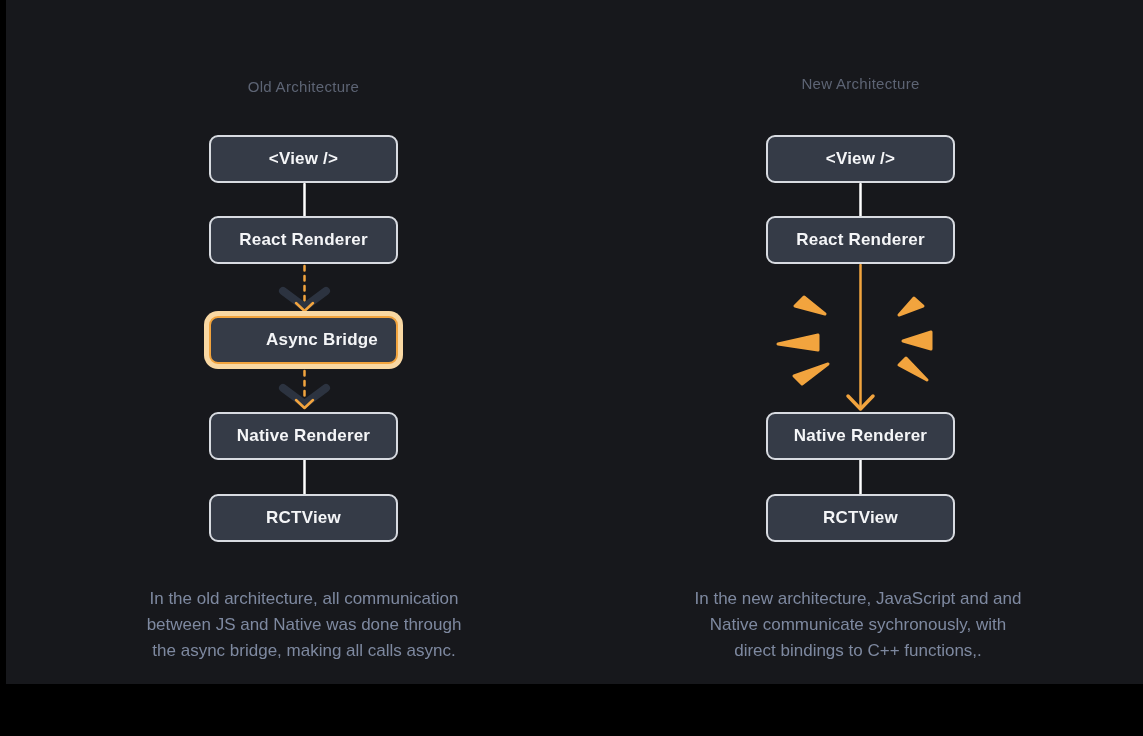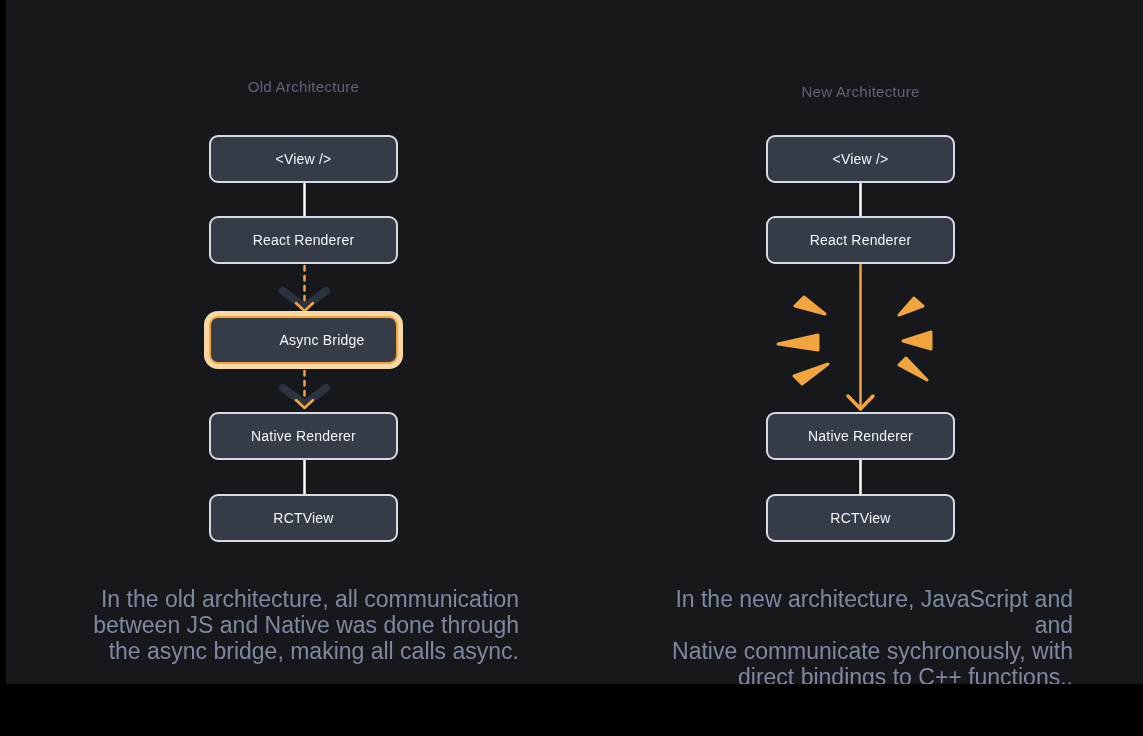--- a/index.html
+++ b/index.html
@@ -36,54 +36,55 @@
   }
   .node{
     position:absolute;
     width:189px;height:48px;
     box-sizing:border-box;
     background:var(--node-fill,#353b47);
     border:2px solid var(--node-border,#d8dbe1);
     border-radius:9px;
     display:flex;align-items:center;justify-content:center;
     color:var(--node-text,#f4f5f7);
-    font-size:14px;
+    font-size:17px;
     letter-spacing:.2px;
     z-index:2;
+    font-weight:bold;
   }
   .node.highlight{
     border:2.5px solid var(--accent-orange,#f2a43e);
     box-shadow:0 0 0 5px var(--accent-glow,#f9d8a3);
     padding-left:37px;
   }
   .caption{
     position:absolute;
     width:430px;
-    text-align:right;
+    text-align:center;
     white-space:pre-line;
-    font-size:23px;
+    font-size:17px;
     line-height:26px;
     color:var(--caption-text,#7e89a0);
   }
   svg.overlay{
     position:absolute;inset:0;
     z-index:1;
     pointer-events:none;
   }
   .wline{stroke:var(--connector-white,#fff);stroke-width:2.5;stroke-linecap:round;}
   .oline{stroke:var(--accent-orange,#f2a43e);stroke-width:2.5;stroke-linecap:round;}
   .dline{stroke:var(--accent-orange,#f2a43e);stroke-width:2.5;stroke-linecap:round;stroke-dasharray:4.5 5.5;}
   .dchev{stroke:var(--chevron-dark,#2c3340);stroke-width:8;stroke-linecap:round;stroke-linejoin:round;fill:none;}
   .ochev{stroke:var(--accent-orange,#f2a43e);stroke-width:2.5;stroke-linecap:round;stroke-linejoin:round;fill:none;}
   .ochev2{stroke:var(--accent-orange,#f2a43e);stroke-width:3.5;stroke-linecap:round;stroke-linejoin:round;fill:none;}
   .spark{fill:var(--accent-orange,#f2a43e);stroke:var(--accent-orange,#f2a43e);stroke-width:3;stroke-linejoin:round;}
 
   
   #title-old{left:203px;top:78px;}
-  #title-new{left:760px;top:83px;}
+  #title-new{left:760px;top:75px;}
   #old-view{left:203px;top:135px;}
   #old-react{left:203px;top:216px;}
   #old-bridge{left:203px;top:316px;}
   #old-native{left:203px;top:412px;}
   #old-rct{left:203px;top:494px;}
   #new-view{left:760px;top:135px;}
   #new-react{left:760px;top:216px;}
   #new-native{left:760px;top:412px;}
   #new-rct{left:760px;top:494px;}
   #caption-old{left:83px;top:586px;}

